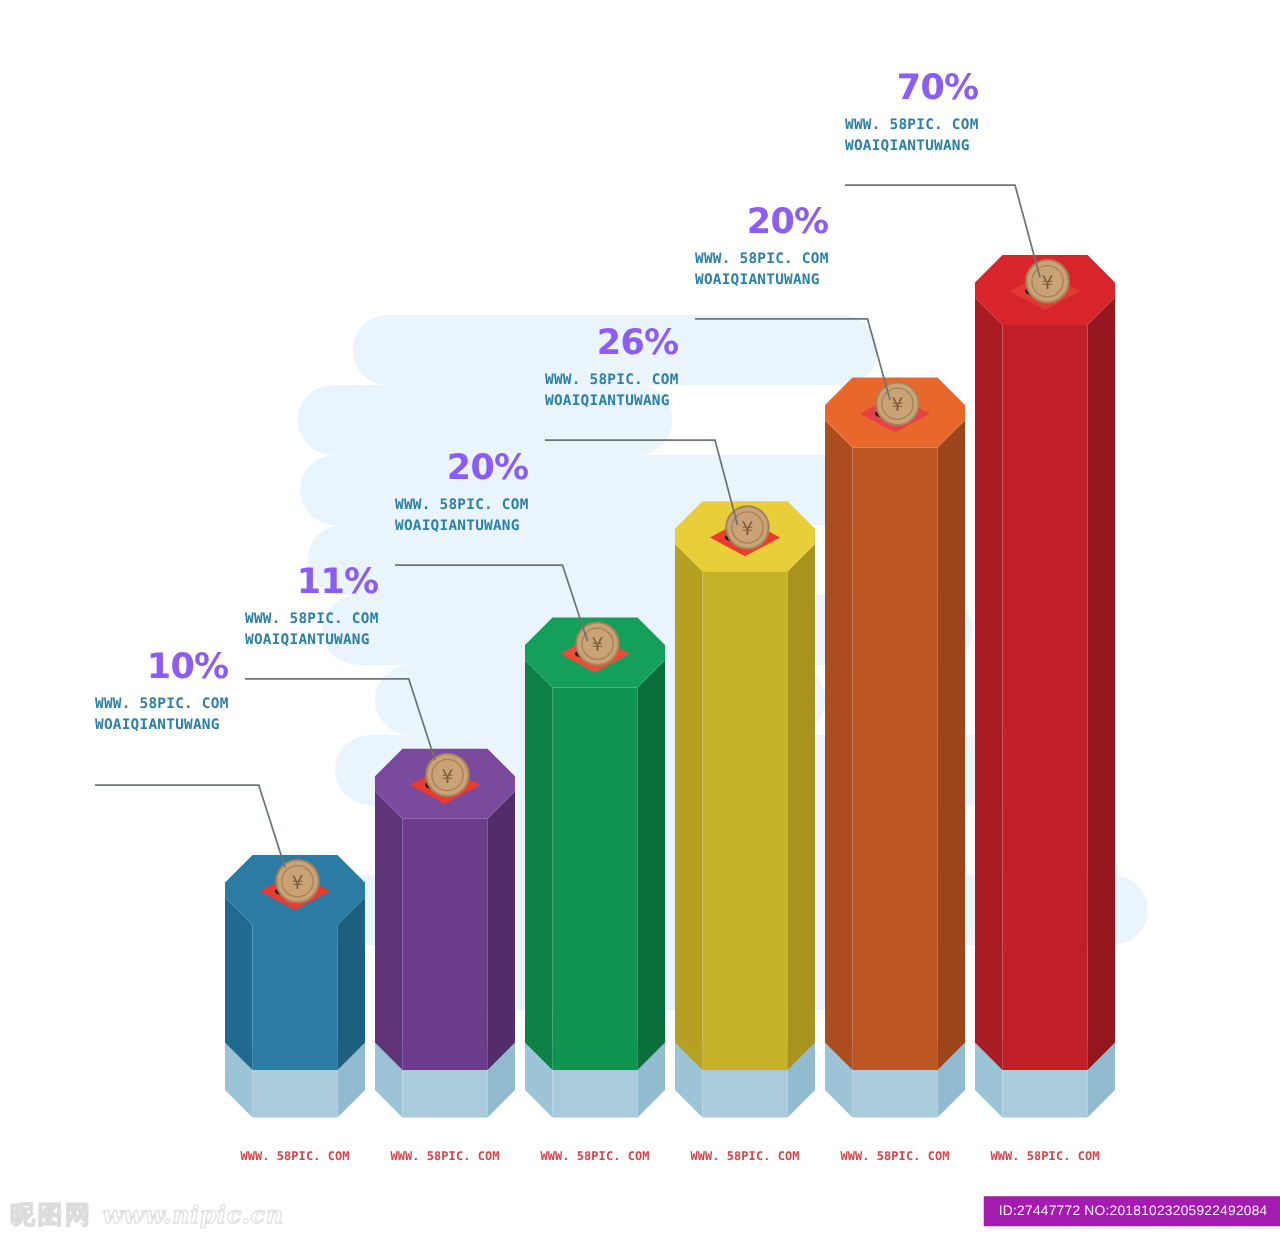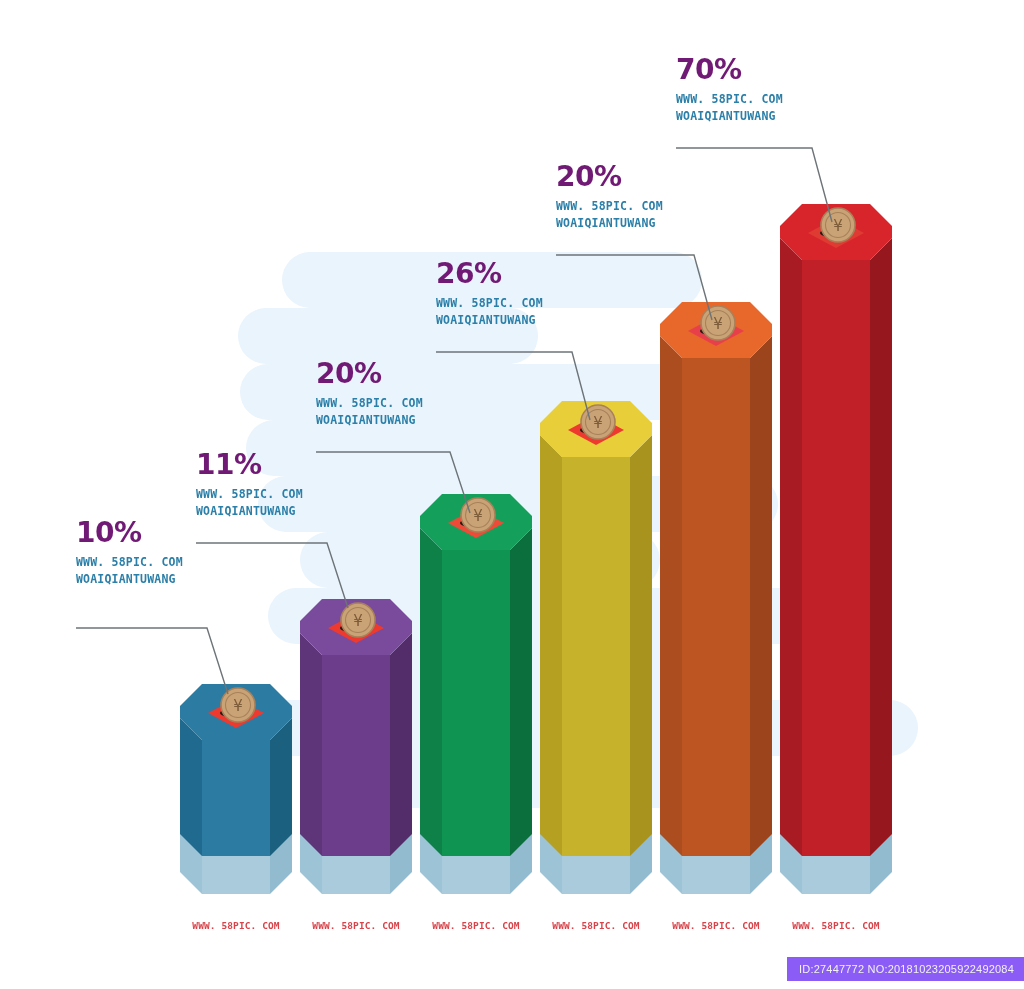--- a/index.html
+++ b/index.html
@@ -25,23 +25,24 @@
   .bars { position:absolute; left:0; top:0; width:1024px; height:989px; z-index:2; }
   .bar { position:absolute; }
 
   
   .callout { position:absolute; z-index:4; }
   .pct {
     font-family:"DejaVu Sans", sans-serif;
     font-weight:bold;
     font-size:28px;
     letter-spacing:-0.5px;
-    color:#701a75;
+    color:#8b5cf6;
     line-height:1;
     margin-bottom:7px;
+    text-align:right;
   }
   .sub {
     font-family:"DejaVu Sans Mono", monospace;
     font-size:11.5px;
     font-weight:bold;
     color:#2b7fa8;
     line-height:1.45;
     letter-spacing:0.2px;
     white-space:nowrap;
   }
@@ -74,21 +75,21 @@
   }
   .wm-url {
     font-family:"DejaVu Serif", serif;
     font-size:19px; font-style:italic; font-weight:bold;
     color:transparent;
     -webkit-text-stroke:1px #e0e0e0;
     letter-spacing:0.5px;
   }
   .idbadge {
     position:absolute; right:0px; top:957px; z-index:6;
-    background:#8b5cf6; color:#f2f2f2;
+    background:#a21caf; color:#f2f2f2;
     font-family:"Liberation Sans", sans-serif;
     font-size:11px;
     padding:6px 10px 6px 12px;
     letter-spacing:0.2px;
     white-space:nowrap;
   }
 </style>
 </head>
 <body>
 
@@ -252,16 +253,20 @@
     <div class="sub">WOAIQIANTUWANG</div>
   </div>
 
   <div class="foot-label" style="left:172px; top:920px; width:128px;">WWW. 58PIC. COM</div>
   <div class="foot-label" style="left:292px; top:920px; width:128px;">WWW. 58PIC. COM</div>
   <div class="foot-label" style="left:412px; top:920px; width:128px;">WWW. 58PIC. COM</div>
   <div class="foot-label" style="left:532px; top:920px; width:128px;">WWW. 58PIC. COM</div>
   <div class="foot-label" style="left:652px; top:920px; width:128px;">WWW. 58PIC. COM</div>
   <div class="foot-label" style="left:772px; top:920px; width:128px;">WWW. 58PIC. COM</div>
 
+  <div class="watermark">
+    <span class="wm-cjk">昵图网</span>
+    <span class="wm-url">www.nipic.cn</span>
+  </div>
 
   <div class="idbadge">ID:27447772 NO:20181023205922492084</div>
 
 </div>
 
 </body></html>

